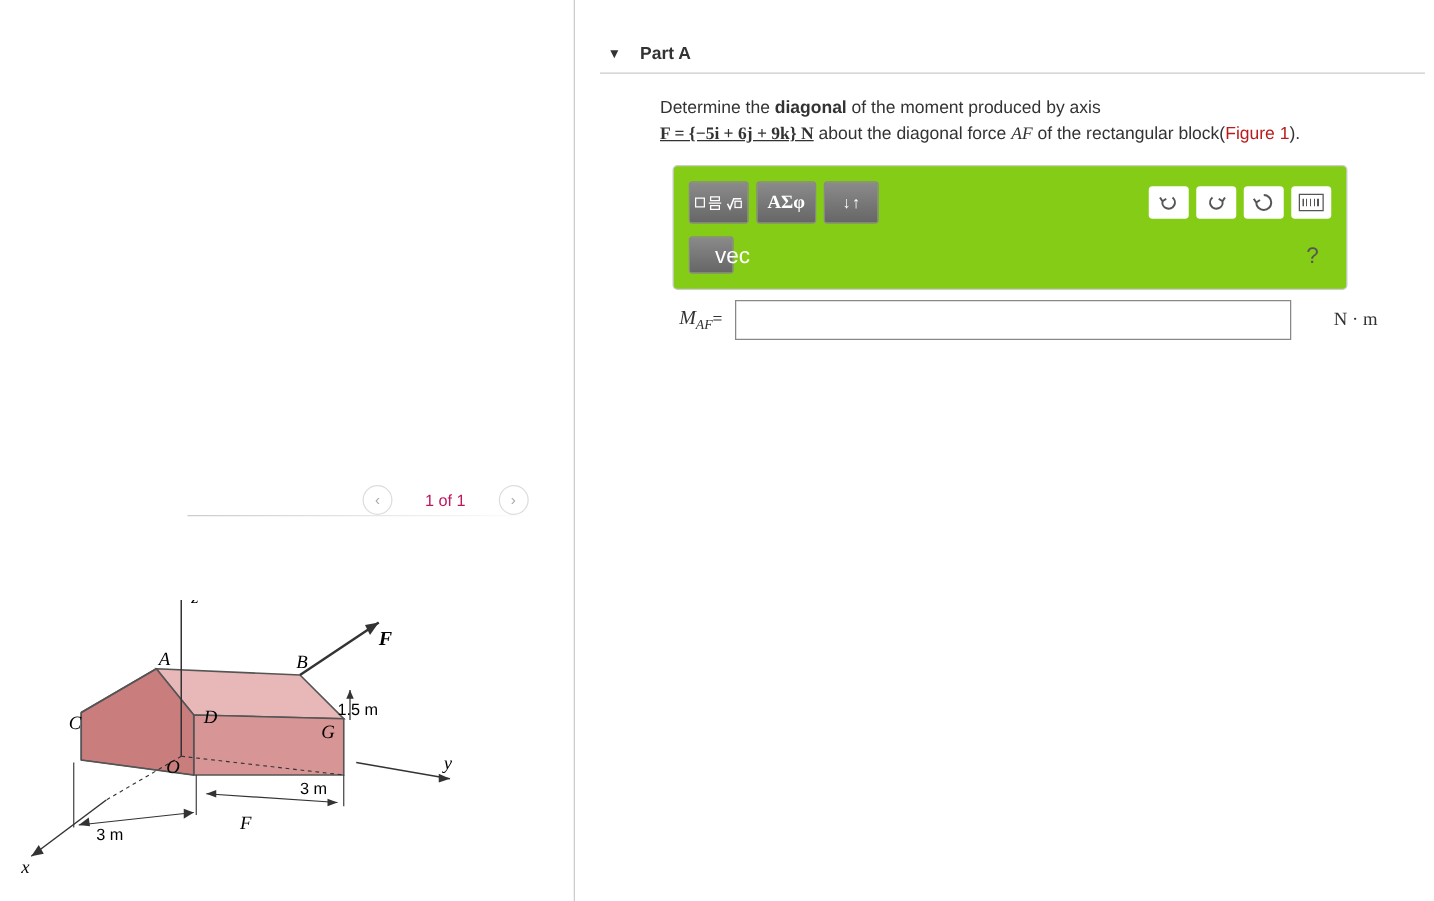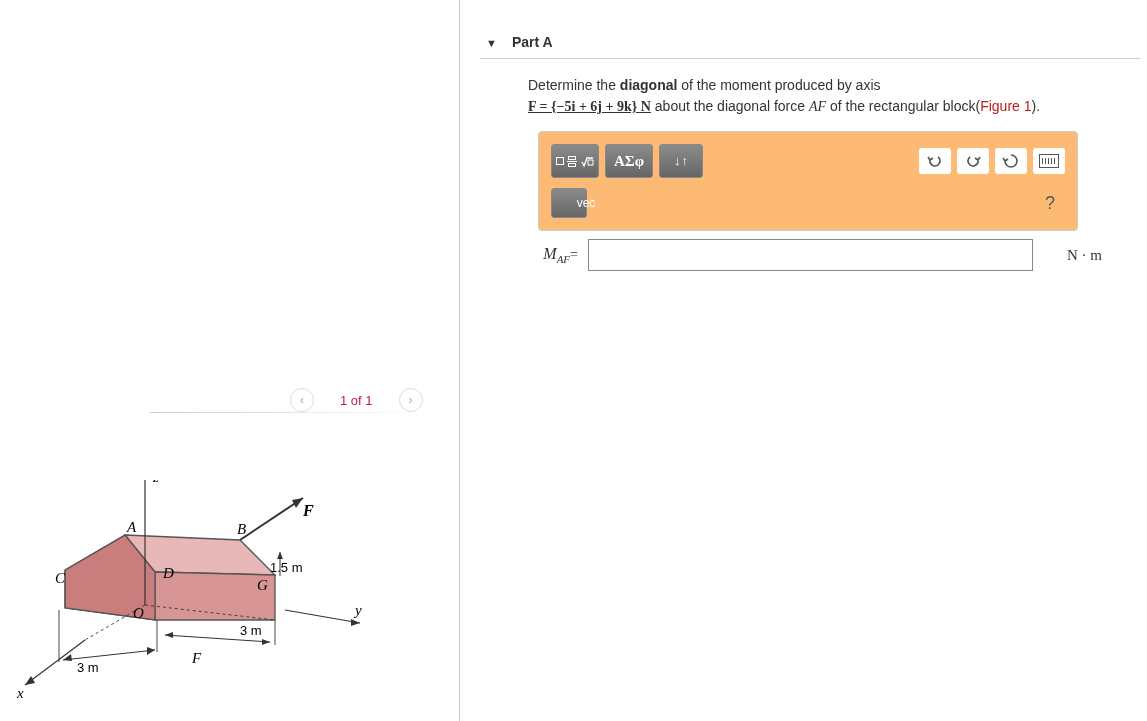--- a/index.html
+++ b/index.html
@@ -102,21 +102,21 @@
       text-decoration: underline;
     }
     .figure-link {
       color: #b91c1c;
       cursor: pointer;
     }
     .answer-box {
       margin: 14px 0 0 58px;
       border: 1px solid #ccc;
       border-radius: 4px;
-      background: #fdba74;
+      background: #84cc16;
       width: 540px;
       padding: 12px;
     }
     .toolbar {
       display: flex;
       justify-content: space-between;
       align-items: center;
       margin-bottom: 10px;
     }
     .toolbar-left, .toolbar-right {
@@ -174,21 +174,21 @@
       border: 1px solid #888;
       border-radius: 3px;
       background: linear-gradient(#8a8a8a, #666);
       color: #fff;
       width: 28px;
       height: 30px;
       display: inline-flex;
       align-items: center;
       justify-content: center;
       cursor: pointer;
-      font-size: 12px;
+      font-size: 18px;
       padding-left: 34px;
     }
     .help-btn {
       font-size: 18px;
       color: #555;
       width: 30px;
       text-align: center;
       cursor: pointer;
     }
     .answer-line {

